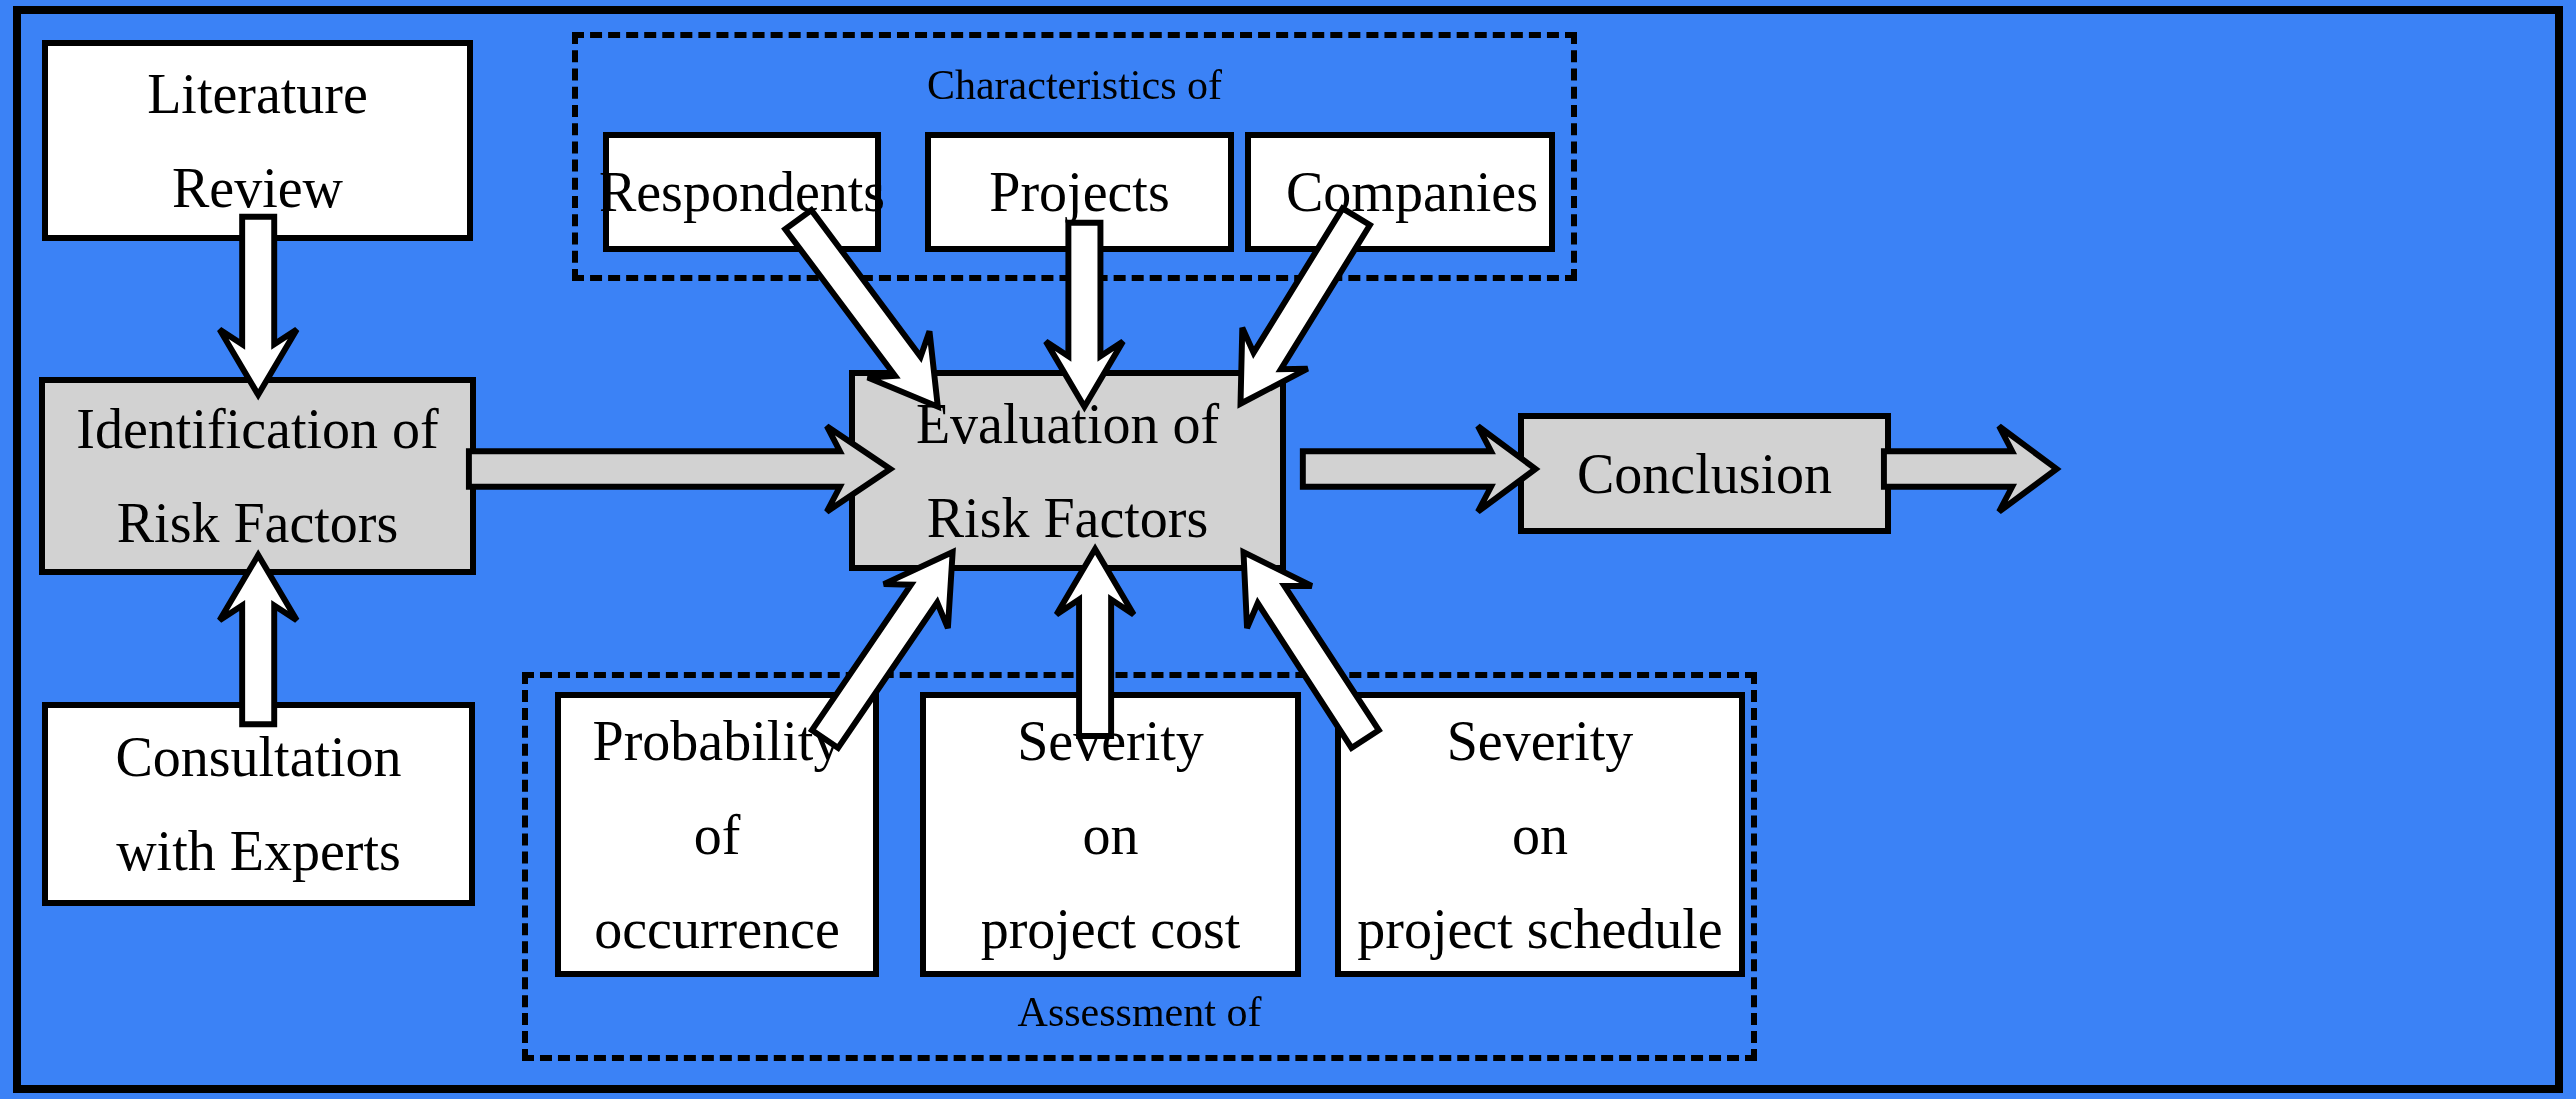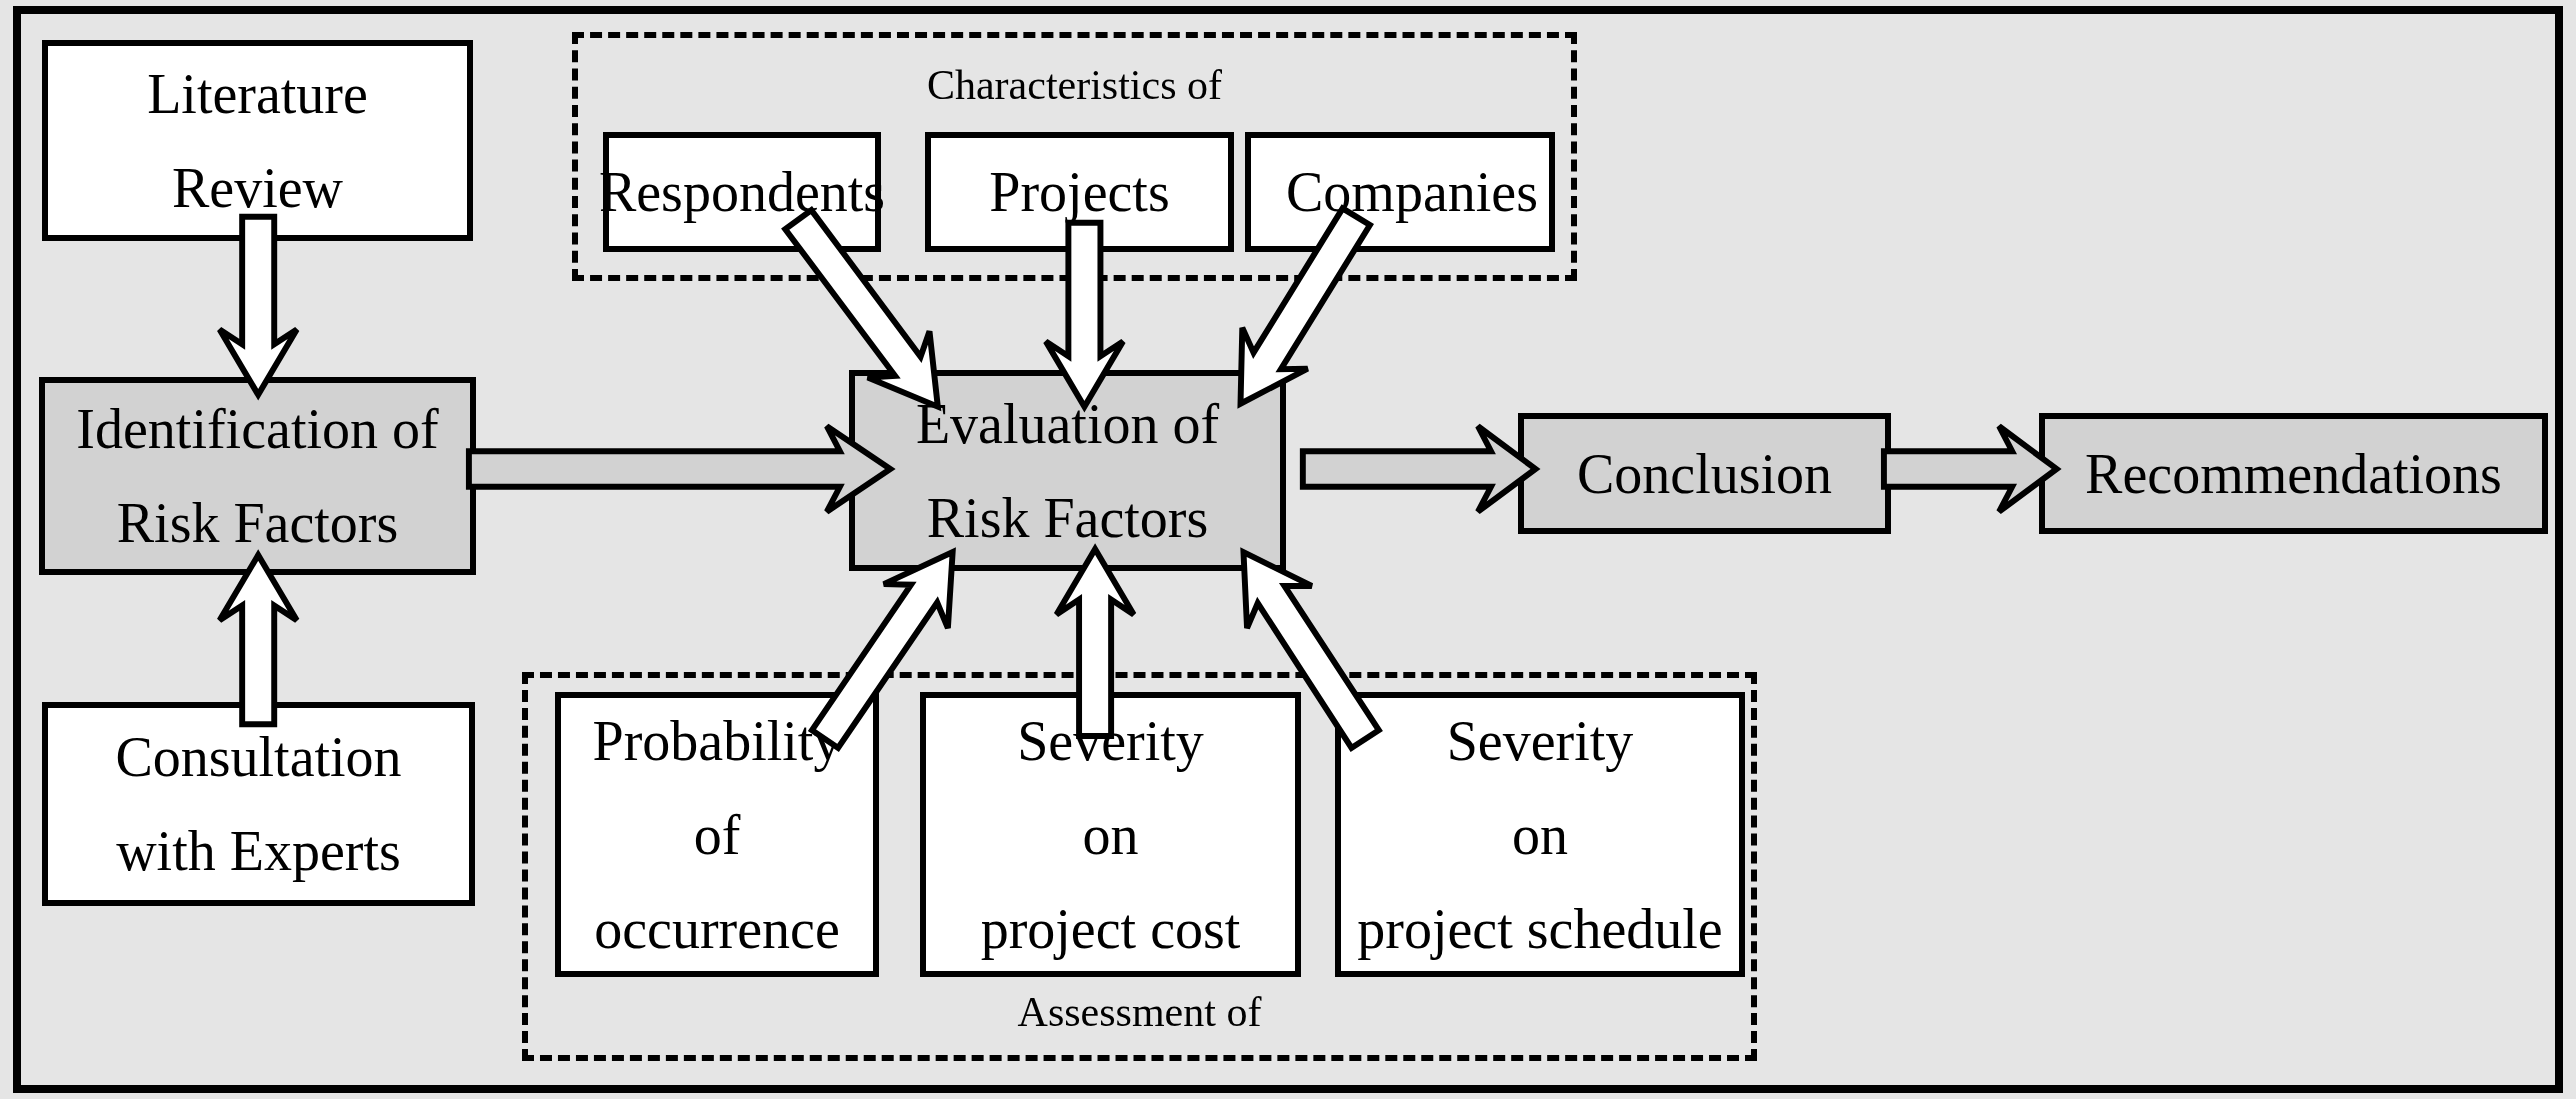--- a/index.html
+++ b/index.html
@@ -1,20 +1,20 @@
 <!DOCTYPE html>
 <html style="font-size:9.5px"><head>
 <meta charset="utf-8">
 <style>
   html, body { margin: 0; padding: 0; background: #ffffff; }
   #stage {
     position: relative;
     width: 2576px;
     height: 1100px;
-    background: #e5e5e5;
+    background: #3b82f6;
     font-family: "Liberation Serif", "DejaVu Serif", serif;
     color: #000000;
     overflow: hidden;
   }
   #frame {
     position: absolute;
     left: 13px; top: 6px;
     width: 2550px; height: 1087px;
     border: 8.3px solid #000000;
     box-sizing: border-box;
@@ -100,23 +100,20 @@
 
   <div class="box gray" style="left:849px; top:370px; width:437px; height:201px;justify-content:center;">
     <span>Evaluation of
 Risk Factors</span>
   </div>
 
   <div class="box gray" style="left:1518px; top:413px; width:373px; height:121px;">
     <span>Conclusion</span>
   </div>
 
-  <div class="box gray" style="left:2039px; top:413px; width:509px; height:121px;">
-    <span>Recommendations</span>
-  </div>
 
   <div class="dashed-group" style="left:522px; top:672px; width:1235px; height:389px;">
     <div class="group-label bottom">Assessment of</div>
   </div>
 
   <div class="box" style="left:555px; top:692px; width:324px; height:285px;">
     <span>Probability
 of
 occurrence</span>
   </div>

